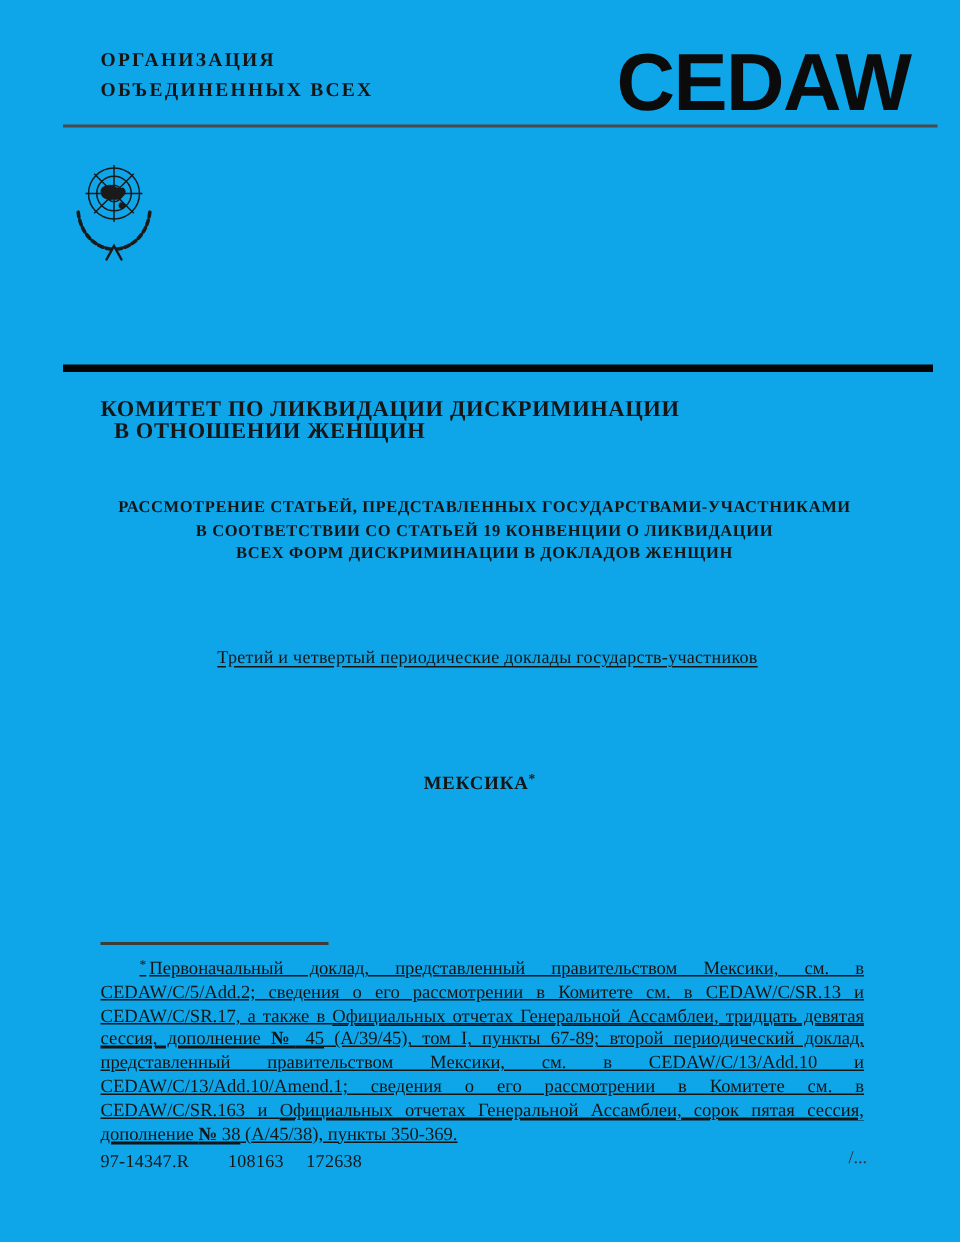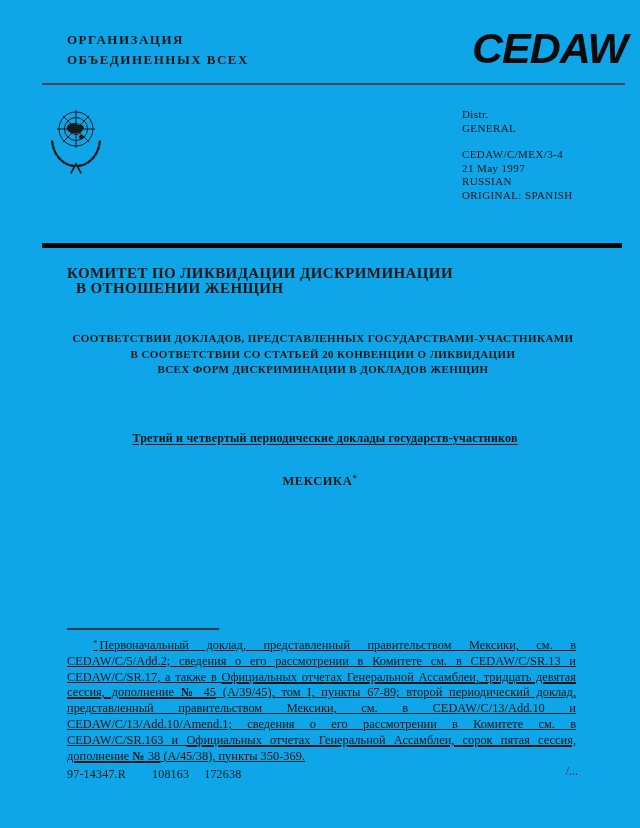--- a/index.html
+++ b/index.html
@@ -7,23 +7,23 @@
     position:relative;width:640px;height:828px;background:#0ea5e9;
     font-family:"Liberation Serif","DejaVu Serif",serif;color:#161616;
     overflow:hidden;margin:0 auto;
   }
   
   .org-name{
     position:absolute;left:67px;top:30px;
     font-weight:bold;font-size:13px;line-height:20px;letter-spacing:1.5px;
   }
   .cedaw-logo{
-    position:absolute;right:13px;top:24px;
+    position:absolute;right:33px;top:24px;
     font-family:"Liberation Sans","DejaVu Sans",sans-serif;
-    font-weight:bold;font-size:43px;letter-spacing:-1px;color:#0b0b0b;font-style:italic;
+    font-weight:bold;font-size:54px;letter-spacing:-1px;color:#0b0b0b;
   }
   .rule-thin{
     position:absolute;left:42px;right:15px;top:83px;height:2px;background:#4a4a4a;
   }
   
   .emblem{position:absolute;left:44px;top:102px;width:64px;height:74px;}
   .doc-title{
     position:absolute;left:124px;top:100px;width:330px;
     font-size:21px;line-height:29px;letter-spacing:2.5px;word-spacing:5px;
   }
@@ -43,23 +43,23 @@
   }
   .committee .line2{padding-left:9px;}
   .consideration{
     position:absolute;left:60px;width:526px;top:331px;text-align:center;
     font-weight:bold;font-size:11px;line-height:15.5px;letter-spacing:.4px;
   }
   .report-type{
     position:absolute;left:0;right:0;top:431px;text-align:center;
     font-size:12px;letter-spacing:.2px;padding-left:10px;
   }
-  .report-type span{text-decoration:underline;text-underline-offset:2px;font-weight:bold;}
+  .report-type span{text-decoration:underline;text-underline-offset:2px;}
   .country{
-    position:absolute;left:0;right:0;top:473px;text-align:center;
+    position:absolute;left:0;right:0;top:514px;text-align:center;
     font-weight:bold;font-size:12.5px;letter-spacing:.6px;
   }
   .country sup{font-size:9px;vertical-align:4px;}
   
   .footnote-rule{
     position:absolute;left:67px;top:628px;width:152px;height:2px;background:#3c3c3c;
   }
   .footnote-text{
     position:absolute;left:67px;top:636px;width:509px;margin:0;
     font-size:12.4px;line-height:15.8px;text-align:justify;text-indent:26px;text-decoration:underline;
@@ -108,40 +108,31 @@
         <path d="M30,64 C19,63 9,53 8,38" stroke-dasharray="3.2 2.2"></path>
         <path d="M34,64 C45,63 55,53 56,38" stroke-dasharray="3.2 2.2"></path>
       </g>
       <g fill="none" stroke="#1a1a1a" stroke-width="1.6" stroke-linecap="round">
         <path d="M27,71 L32,62 L37,71"></path>
       </g>
     </svg>
   </div>
 
 
-  <div class="distr-block">
-    <div>Distr.</div>
-    <div>GENERAL</div>
-    <div class="distr-gap"></div>
-    <div>CEDAW/C/MEX/3-4</div>
-    <div>21 May 1997</div>
-    <div>RUSSIAN</div>
-    <div>ORIGINAL: SPANISH</div>
-  </div>
 
   <div class="rule-thick"></div>
 
   <div class="committee">
     <div>КОМИТЕТ ПО ЛИКВИДАЦИИ ДИСКРИМИНАЦИИ</div>
     <div class="line2">В ОТНОШЕНИИ ЖЕНЩИН</div>
   </div>
 
   <div class="consideration">
-    <div>СООТВЕТСТВИИ ДОКЛАДОВ, ПРЕДСТАВЛЕННЫХ ГОСУДАРСТВАМИ-УЧАСТНИКАМИ</div>
-    <div>В СООТВЕТСТВИИ СО СТАТЬЕЙ 20 КОНВЕНЦИИ О ЛИКВИДАЦИИ</div>
+    <div>РАССМОТРЕНИЕ СТАТЬЕЙ, ПРЕДСТАВЛЕННЫХ ГОСУДАРСТВАМИ-УЧАСТНИКАМИ</div>
+    <div>В СООТВЕТСТВИИ СО СТАТЬЕЙ 19 КОНВЕНЦИИ О ЛИКВИДАЦИИ</div>
     <div>ВСЕХ ФОРМ ДИСКРИМИНАЦИИ В ДОКЛАДОВ ЖЕНЩИН</div>
   </div>
 
   <div class="report-type">
     <span>Третий и четвертый периодические доклады государств-участников</span>
   </div>
 
   <div class="country">
     <span>МЕКСИКА</span><sup>*</sup>
   </div>

